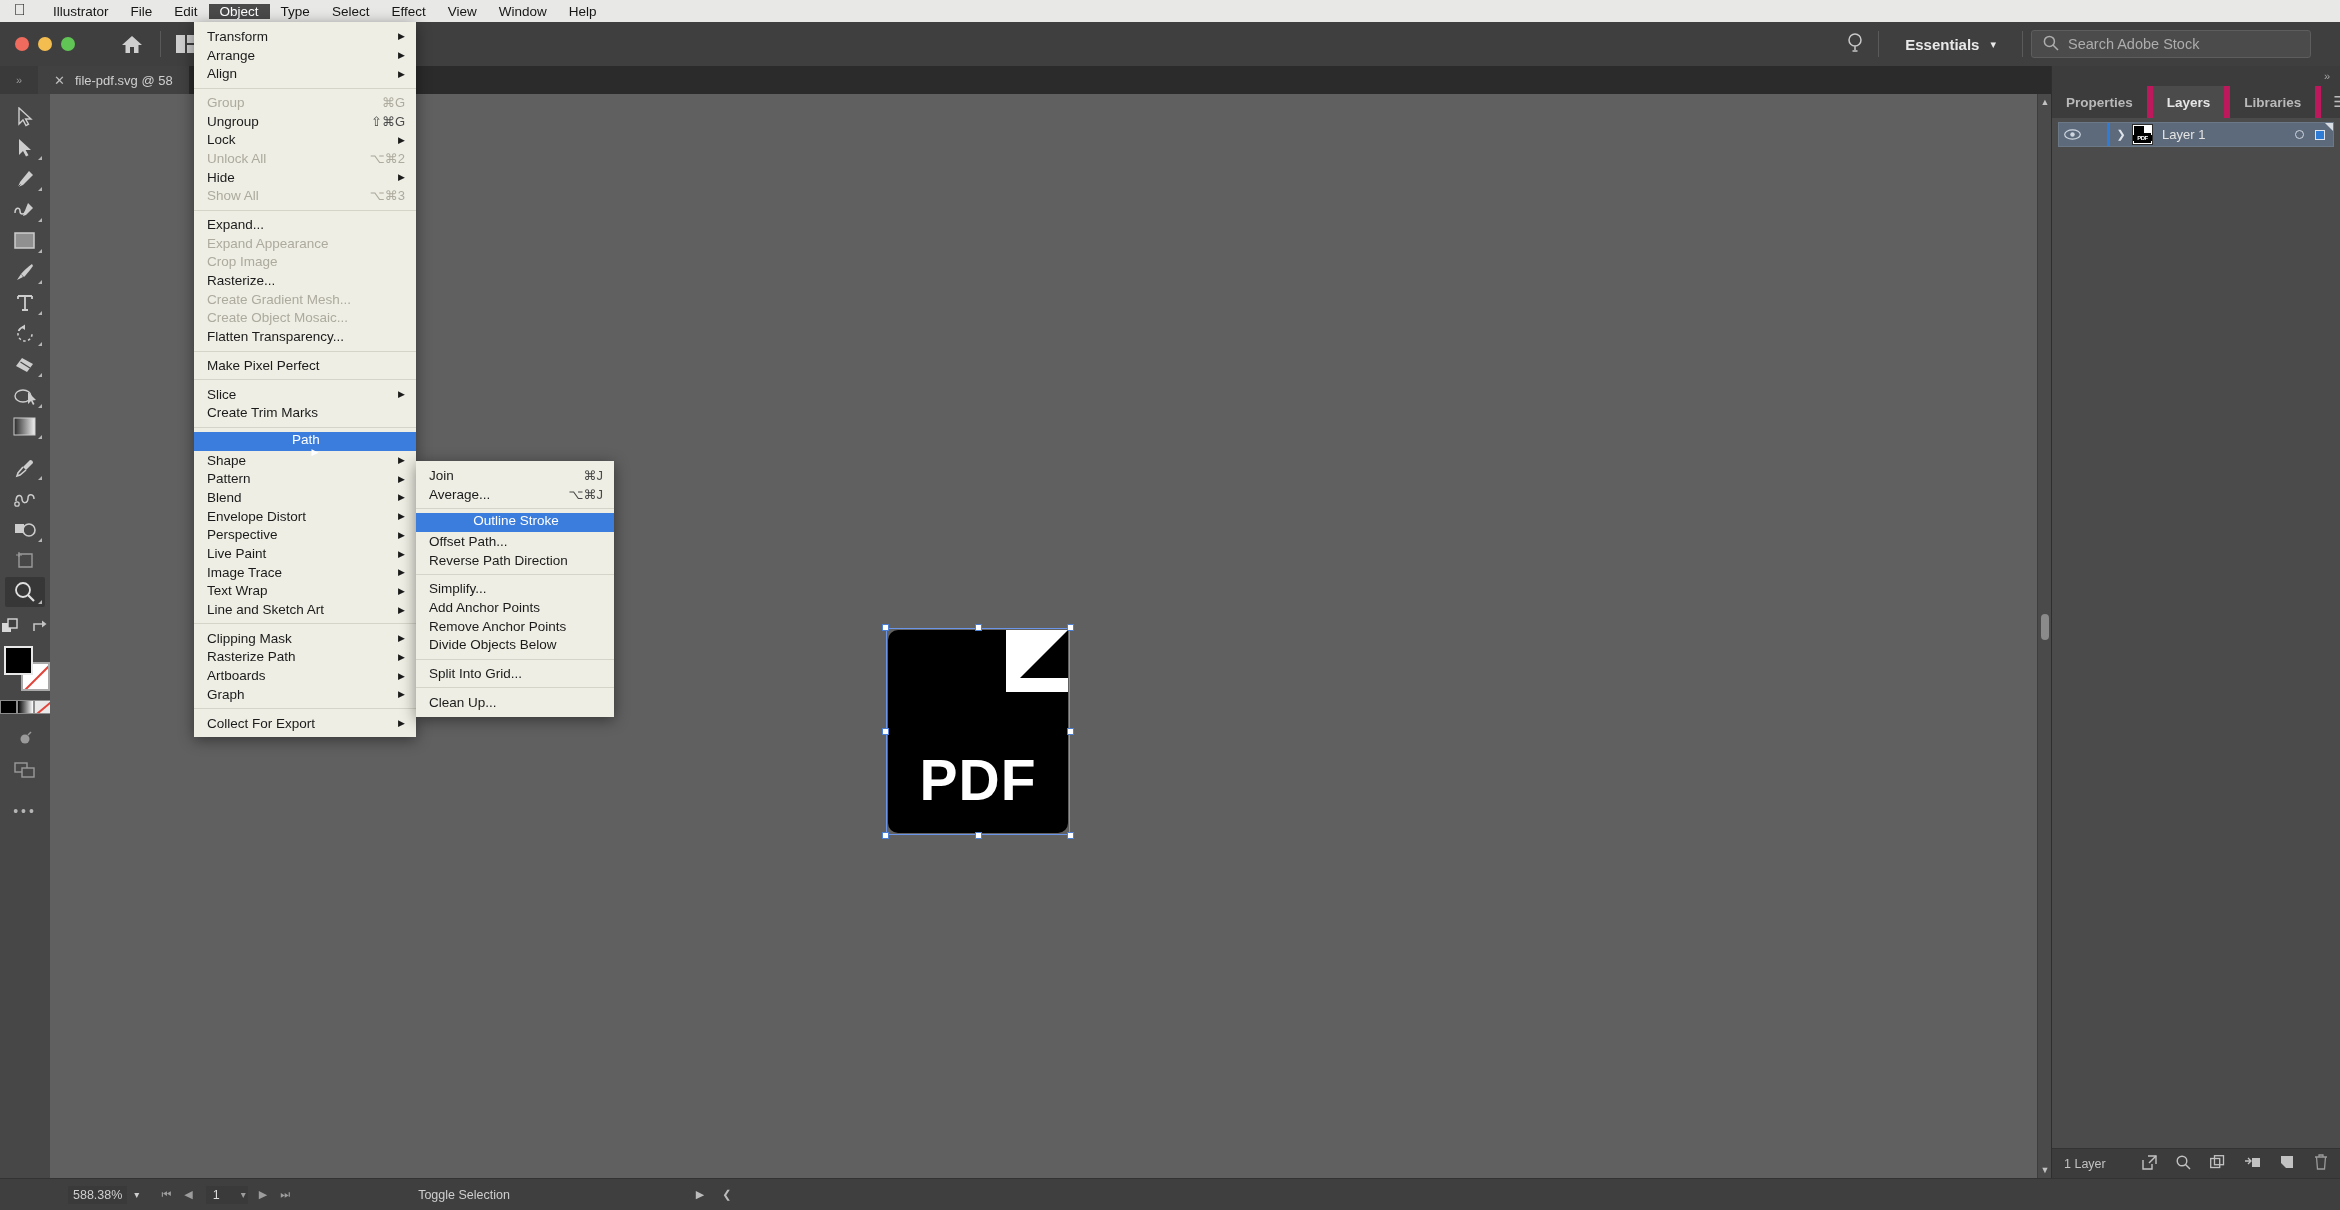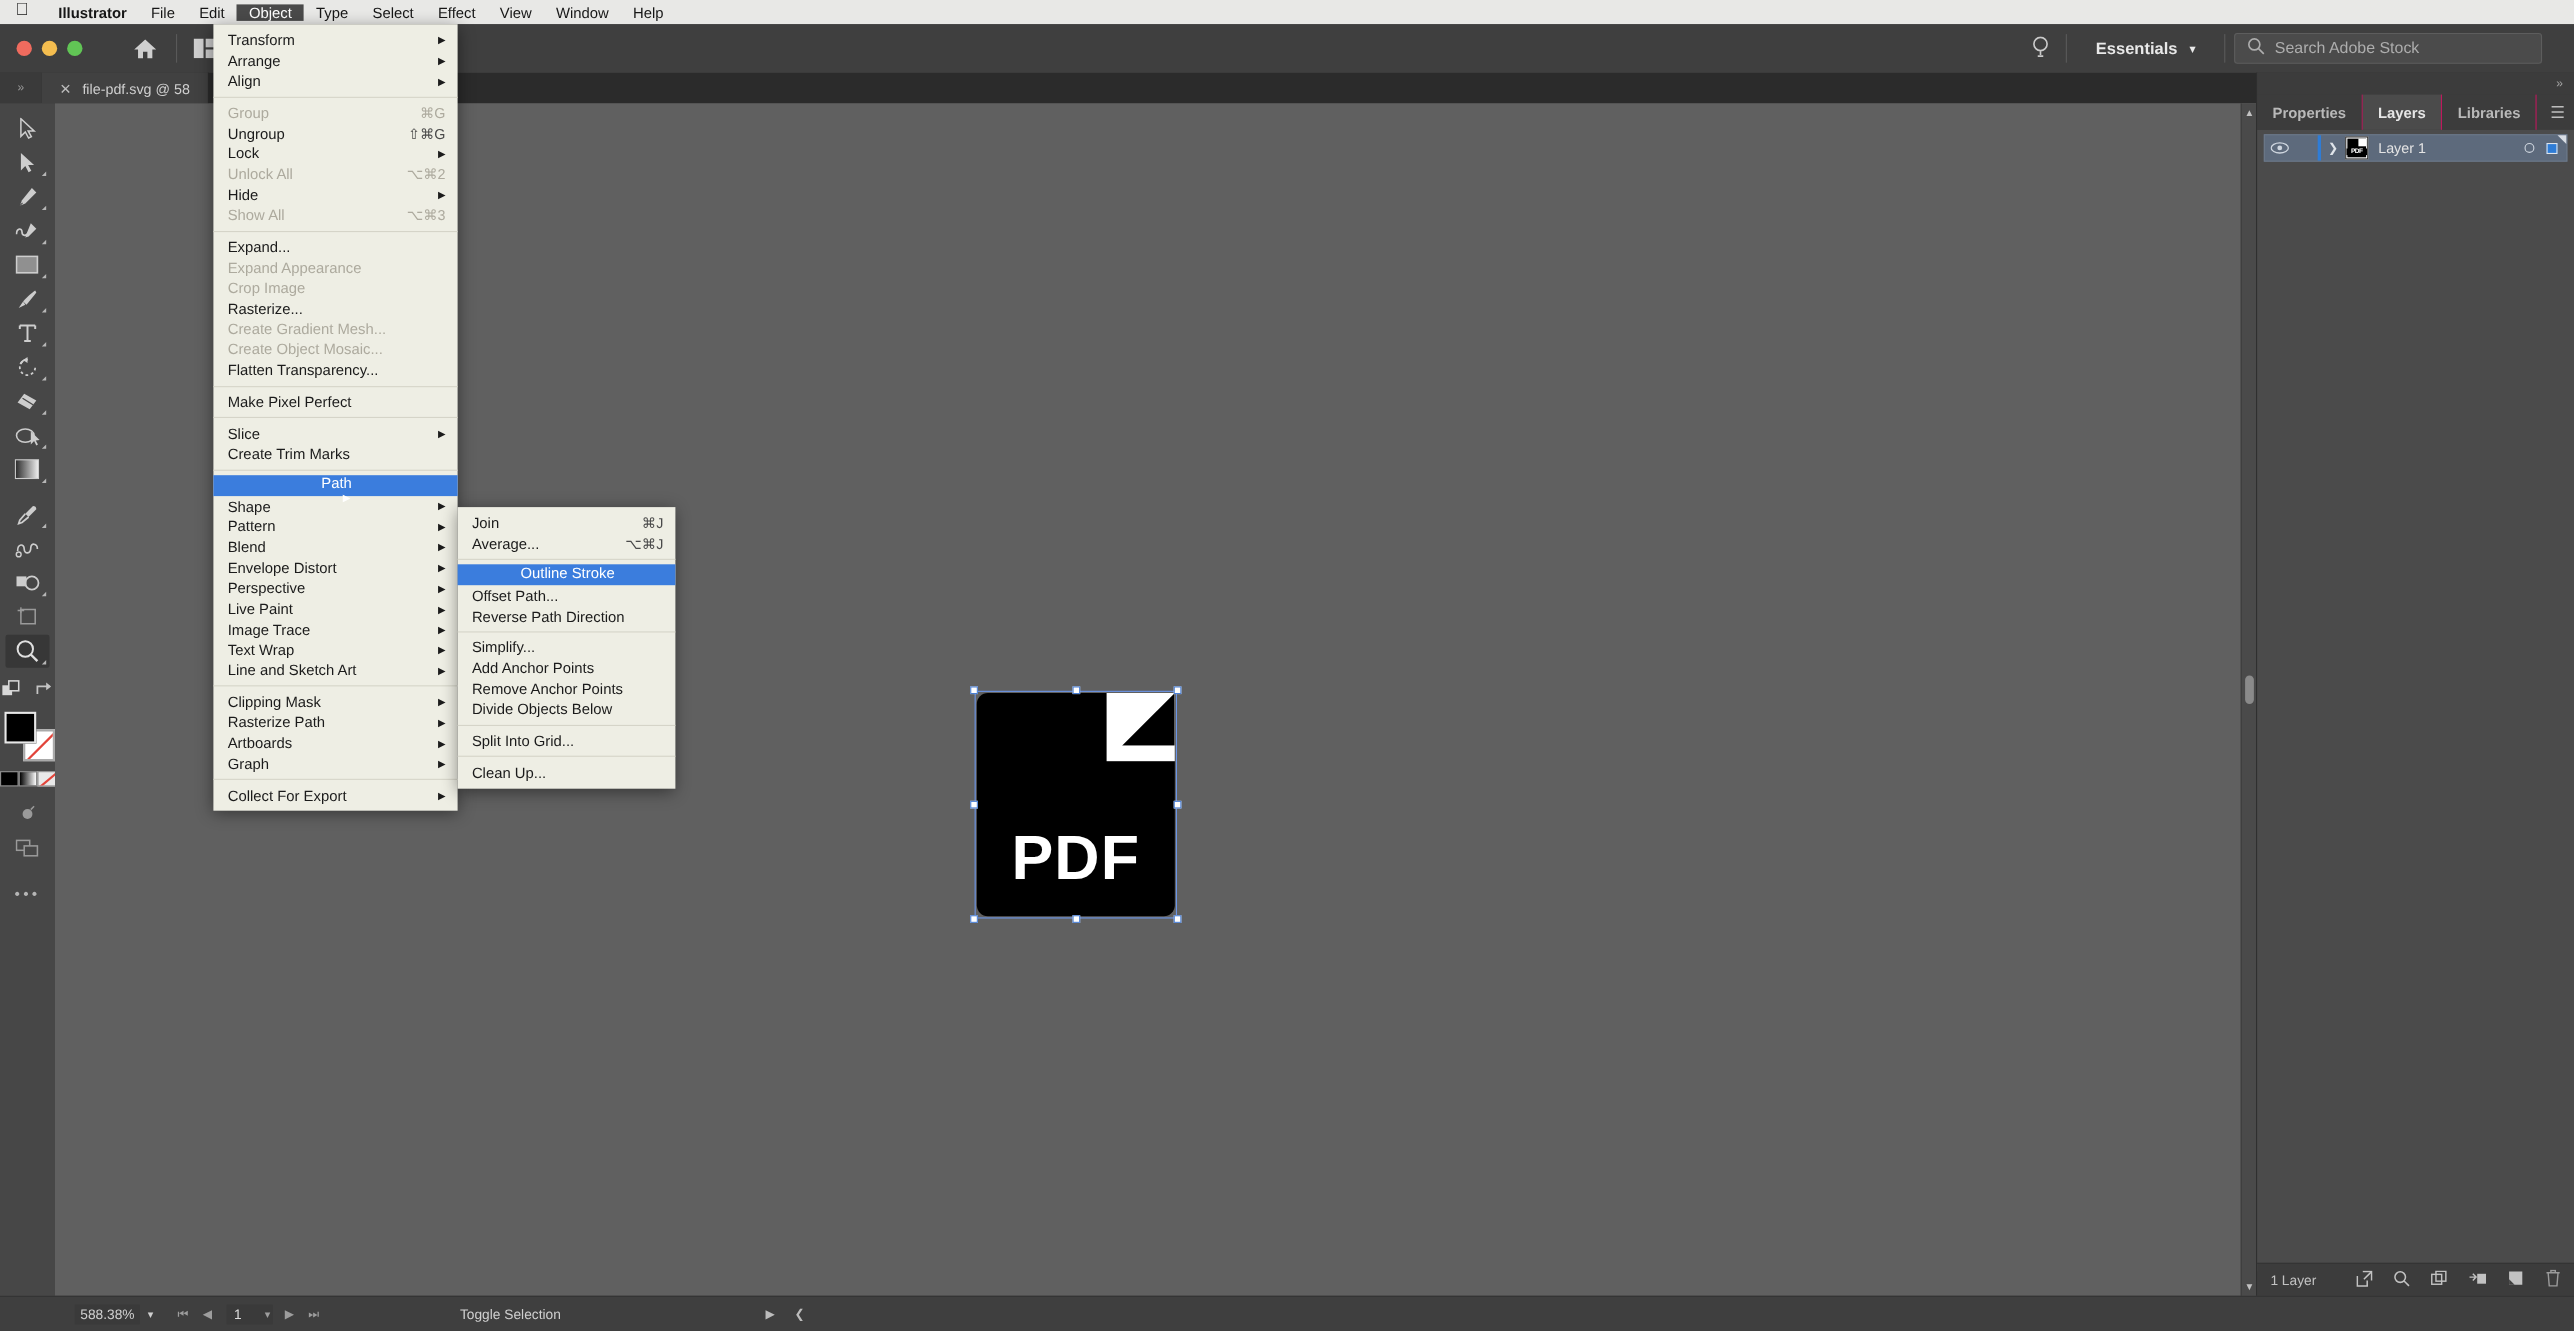--- a/index.html
+++ b/index.html
@@ -10,21 +10,21 @@
     -webkit-font-smoothing: antialiased;
   }
   
   #macbar {
     position:absolute; left:0; top:0; width:2340px; height:22px;
     background:#e8e8e6; display:flex; align-items:center;
     padding-left:14px; font-size:13.5px; color:#161616;
   }
   #macbar .apple { font-size:16px; margin-right:16px; line-height:1; position:relative; top:-1px; }
   #macbar .mi { padding:0 11px; white-space:nowrap; }
-  #macbar .mi.bold { font-weight:bold;text-align:center; }
+  #macbar .mi.bold { font-weight:normal;text-align:center; }
   #macbar .mi.active { background:#4a4a4a; color:#fff; }
 
   
   #titlebar {
     position:absolute; left:0; top:22px; width:2340px; height:44px;
     background:#3f3f3f; display:flex; align-items:center;
   }
   .traffic { display:flex; gap:9px; margin-left:15px; }
   .dot { width:14px; height:14px; border-radius:50%; }
   .dot.r{background:#ef6b5e;} .dot.y{background:#f4bd4f;} .dot.g{background:#61c555;}
@@ -127,21 +127,21 @@
 
   
   #dock {
     position:absolute; right:0; top:66px; width:289px; bottom:32px;
     background:#3c3c3c; border-left:1px solid #2e2e2e;
   }
   #dockhead { height:20px; display:flex; align-items:center; justify-content:flex-end;
     padding-right:10px; color:#a5a5a5; font-size:11px; background:#3c3c3c; }
   #panel-tabs { height:32px; display:flex; align-items:stretch; background:#3c3c3c; }
   .ptab { display:flex; align-items:center; padding:0 14px; font-size:13.5px;
-    color:#b9b9b9; font-weight:bold; background:#3c3c3c; border-right:1px solid #be185d;}
+    color:#b9b9b9; font-weight:bold; background:#3c3c3c; border-right:6px solid #be185d;}
   .ptab.active { background:#4b4b4b; color:#e6e6e6; }
   .hamb { margin-left:auto; display:flex; align-items:center; padding:0 12px; color:#bdbdbd; font-size:15px;}
   #layerlist { background:#4b4b4b; padding:4px 6px 0 6px; height:calc(100% - 74px); }
   .layerrow {
     height:25px; display:flex; align-items:center; background:#5d6a7c;
     border:1px solid #6b7888; position:relative; font-size:13px; color:#e4e4e4;
   }
   .lr-eye { width:26px; display:flex; justify-content:center; color:#cfd6df; font-size:12px;}
   .lr-lock { width:22px; }
   .lr-bar { width:3px; height:100%; background:#2e7cd6; }

